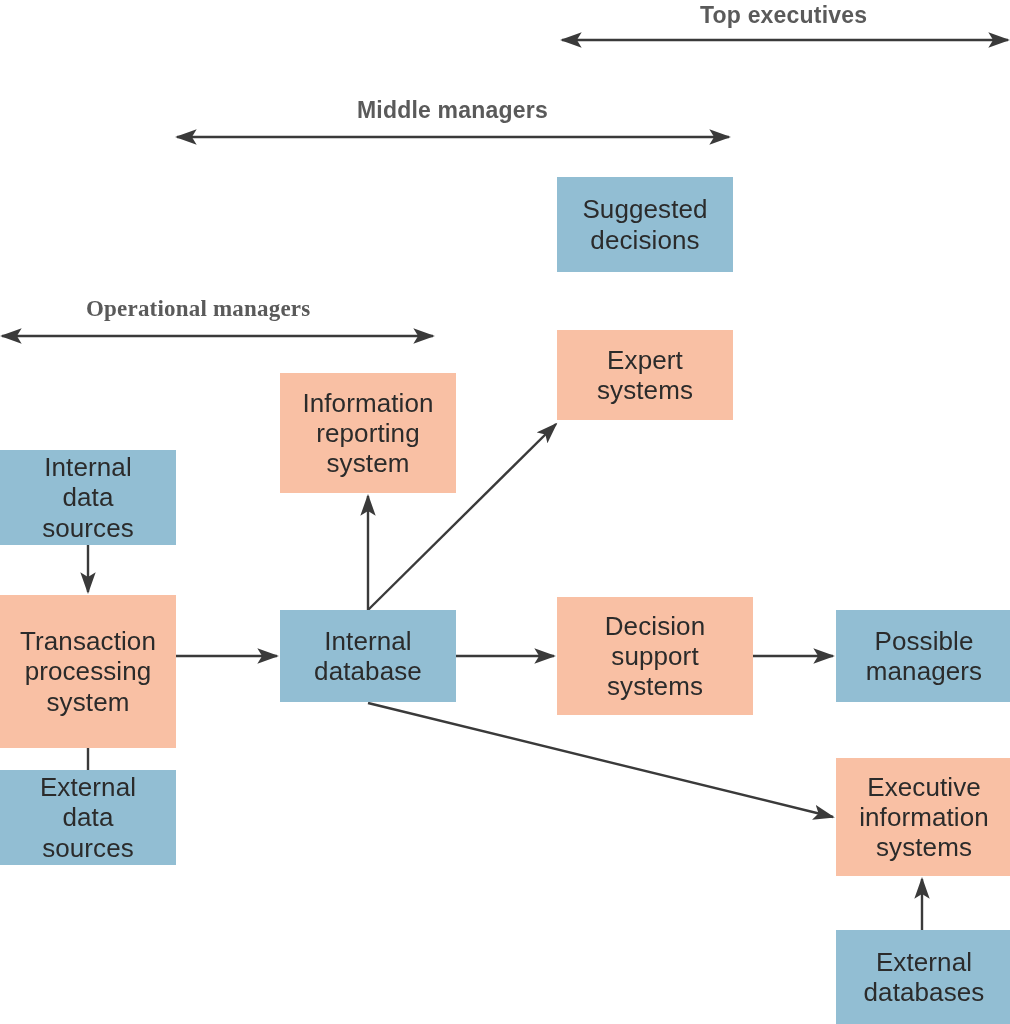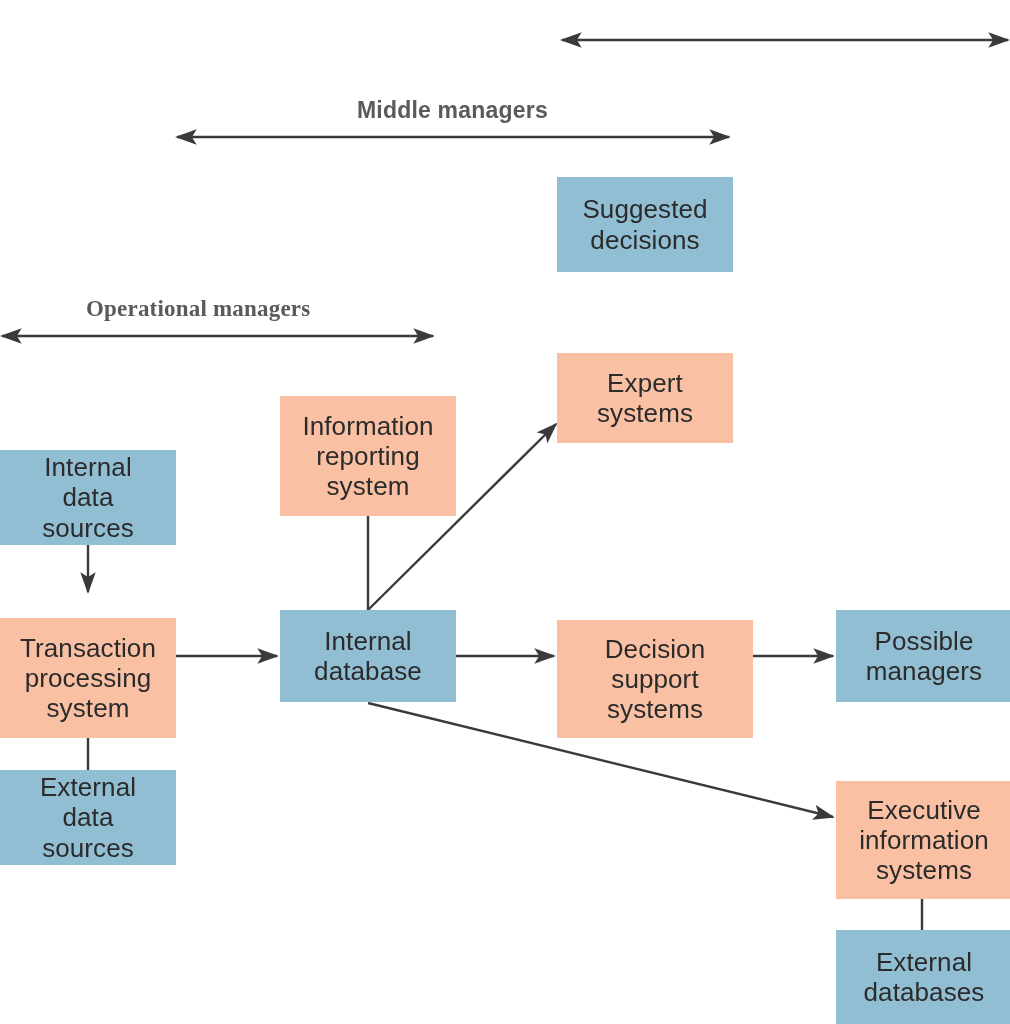--- a/index.html
+++ b/index.html
@@ -30,21 +30,21 @@
     justify-content: center;
     text-align: center;
     color: #2b2b2b;
     font-size: 26px;
     line-height: 1.16;
     letter-spacing: 0.1px;
     padding: 2px 20px;
     z-index: 3;
   }
   .node-blue  { background: #92bed3; }
-  .node-peach { background: #f9c0a4; margin-top: 23px; }
+  .node-peach { background: #f9c0a4; }
   .node .node-label { white-space: pre-line; display: block; }
 
   .band-label {
     position: absolute;
     color: #5a5a5a;
     font-size: 23px;
     font-weight: bold;
     letter-spacing: 0.2px;
     white-space: nowrap;
     z-index: 4;
@@ -77,29 +77,30 @@
         <polyline points="176,656 277,656" fill="none" stroke="#3a3a3a" stroke-width="2.4" marker-end="url(#arrowEnd)"></polyline>
         <polyline points="368,610 368,496" fill="none" stroke="#3a3a3a" stroke-width="2.4" marker-end="url(#arrowEnd)"></polyline>
         <polyline points="368,610 556,424" fill="none" stroke="#3a3a3a" stroke-width="2.4" marker-end="url(#arrowEnd)"></polyline>
         <polyline points="456,656 554,656" fill="none" stroke="#3a3a3a" stroke-width="2.4" marker-end="url(#arrowEnd)"></polyline>
         <polyline points="733,656 833,656" fill="none" stroke="#3a3a3a" stroke-width="2.4" marker-end="url(#arrowEnd)"></polyline>
         <polyline points="368,703 833,817" fill="none" stroke="#3a3a3a" stroke-width="2.4" marker-end="url(#arrowEnd)"></polyline>
         <polyline points="922,930 922,879" fill="none" stroke="#3a3a3a" stroke-width="2.4" marker-end="url(#arrowEnd)"></polyline>
       </g>
   </svg>
 
+  <div class="band-label" style="left:700px; top:2px;">Top executives</div>
   <div class="band-label" style="left:357px; top:97px;">Middle managers</div>
   <div class="band-label" style="left:86px; top:296px;font-family:Liberation Serif, serif;">Operational managers</div>
 
   <div class="node node-blue" style="left:0px; top:450px; width:176px; height:95px;">
     <span class="node-label">Internal
 data sources</span>
   </div>
 
-  <div class="node node-peach" style="left:0px; top:595px; width:176px; height:120px;">
+  <div class="node node-peach" style="left:0px; top:595px; width:176px; height:153px;">
     <span class="node-label">Transaction
 processing
 system</span>
   </div>
 
   <div class="node node-blue" style="left:0px; top:770px; width:176px; height:95px;">
     <span class="node-label">External
 data sources</span>
   </div>
 

